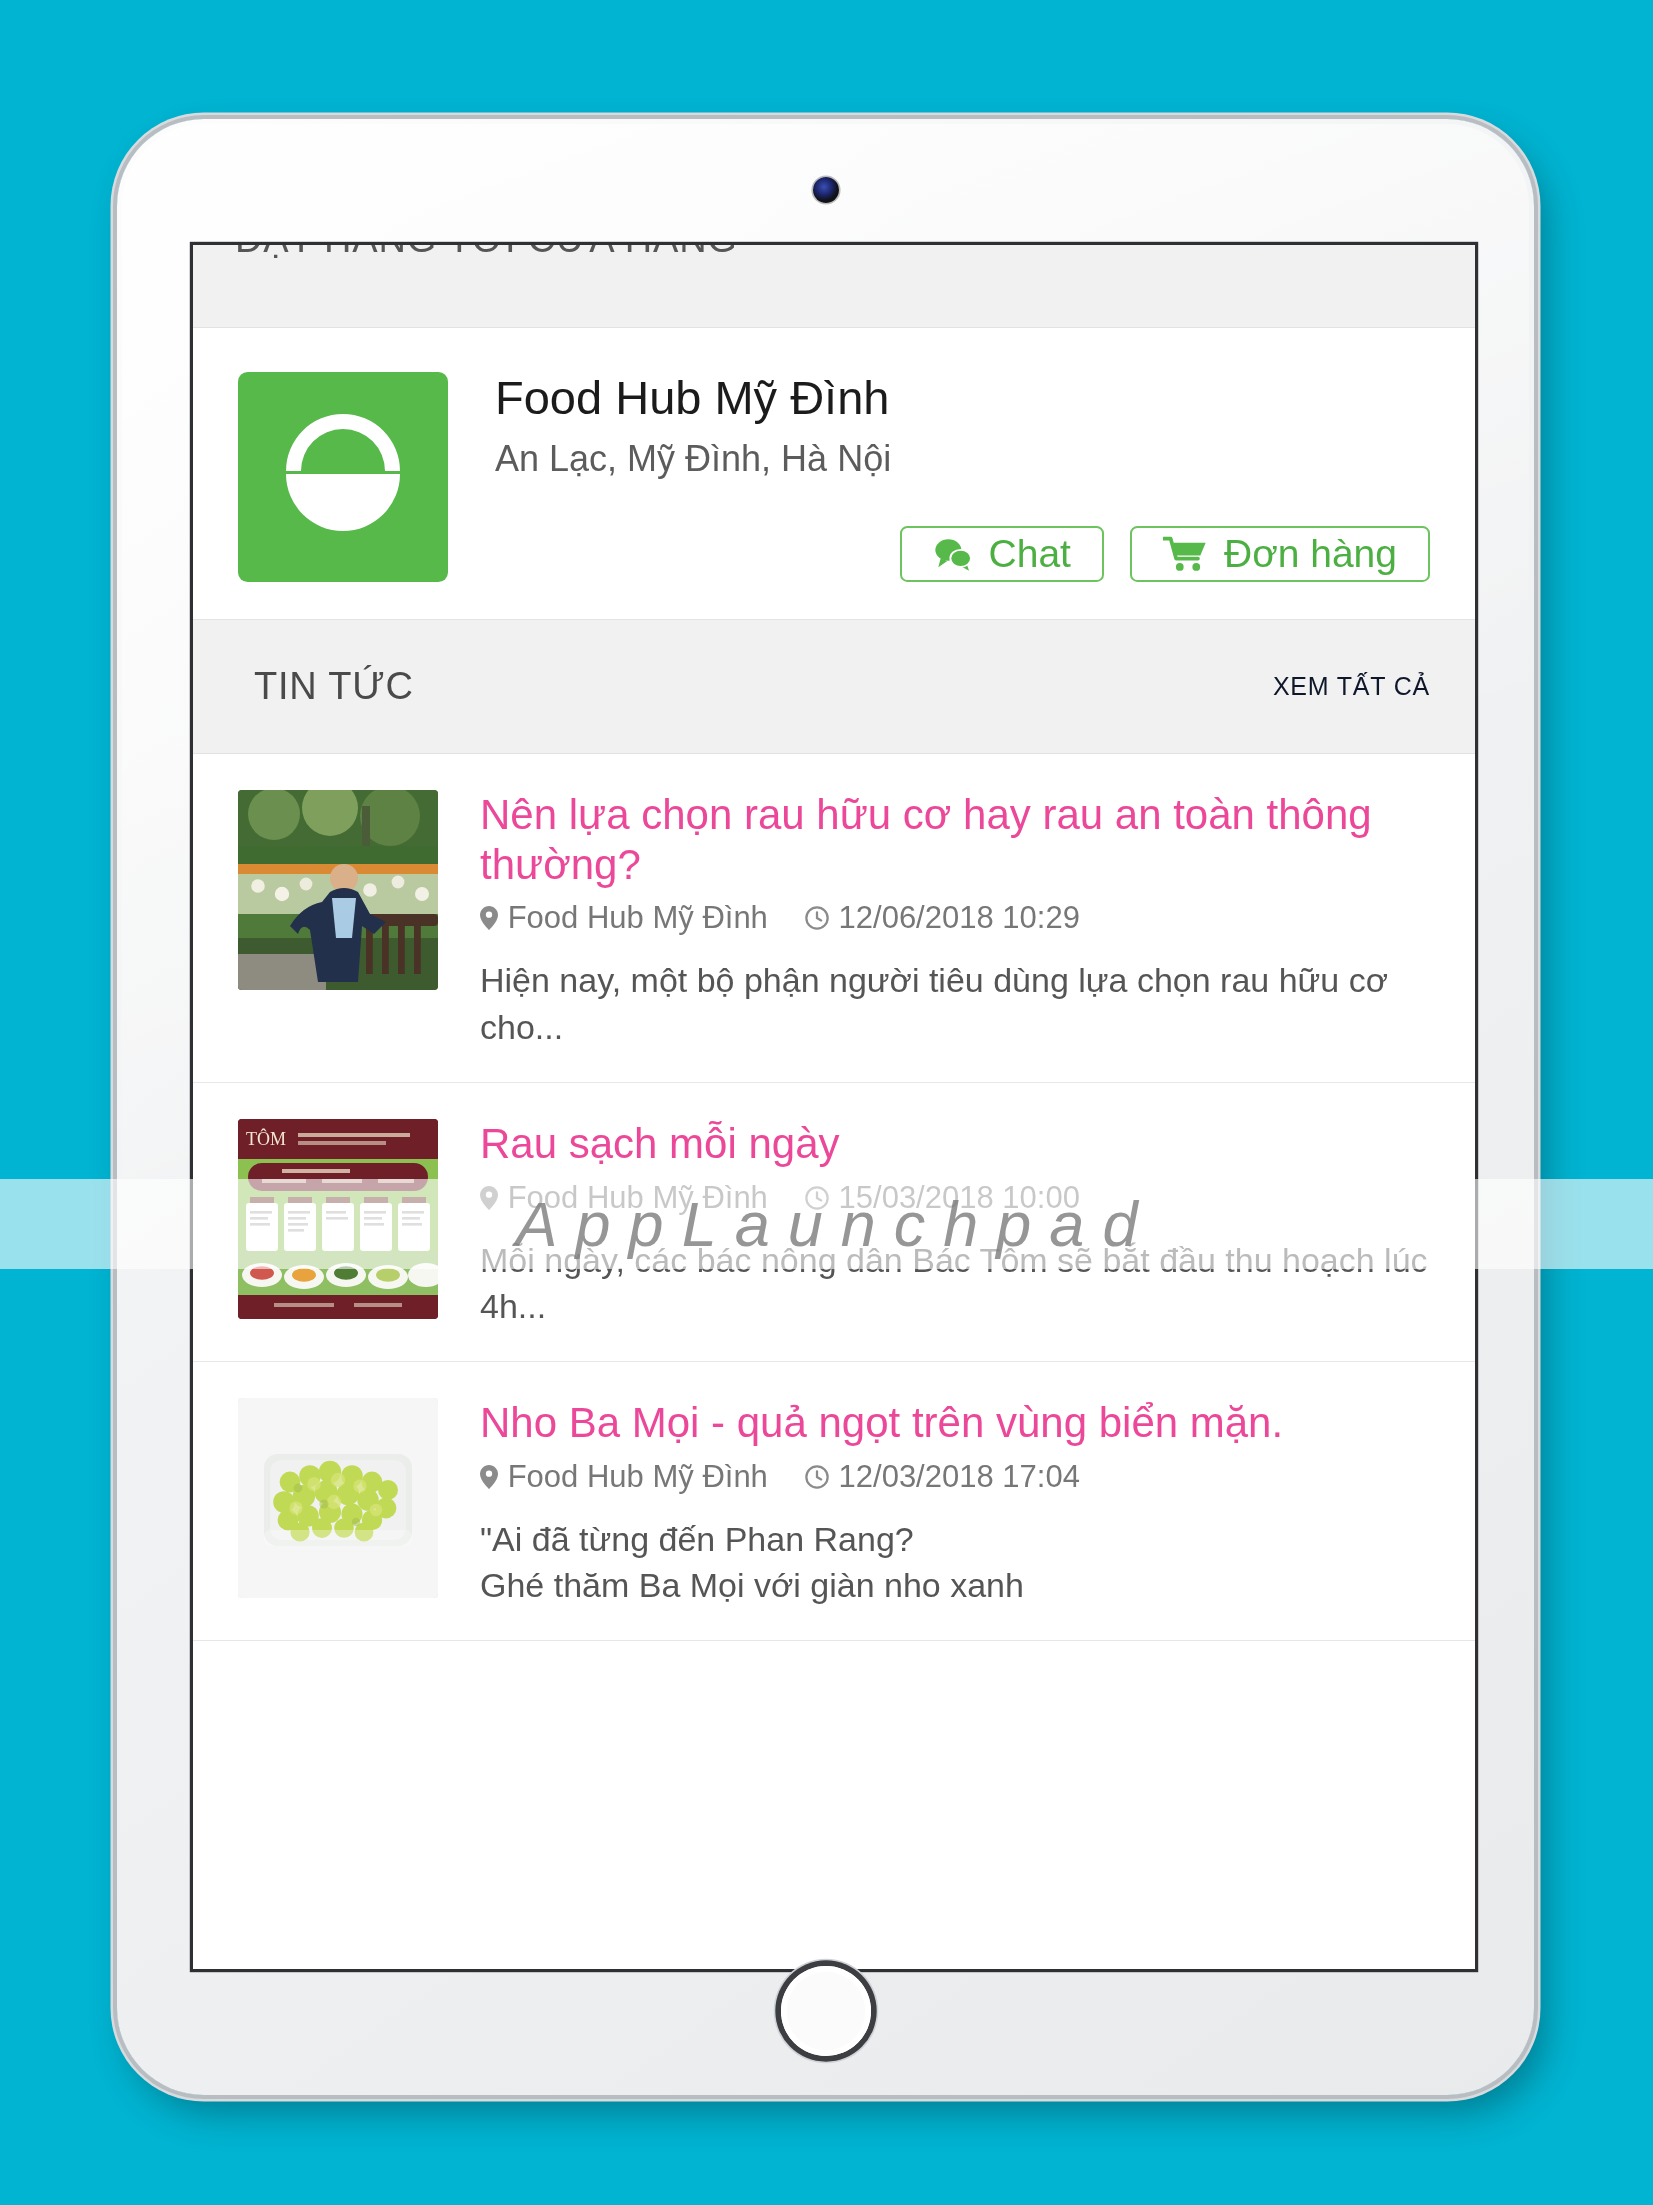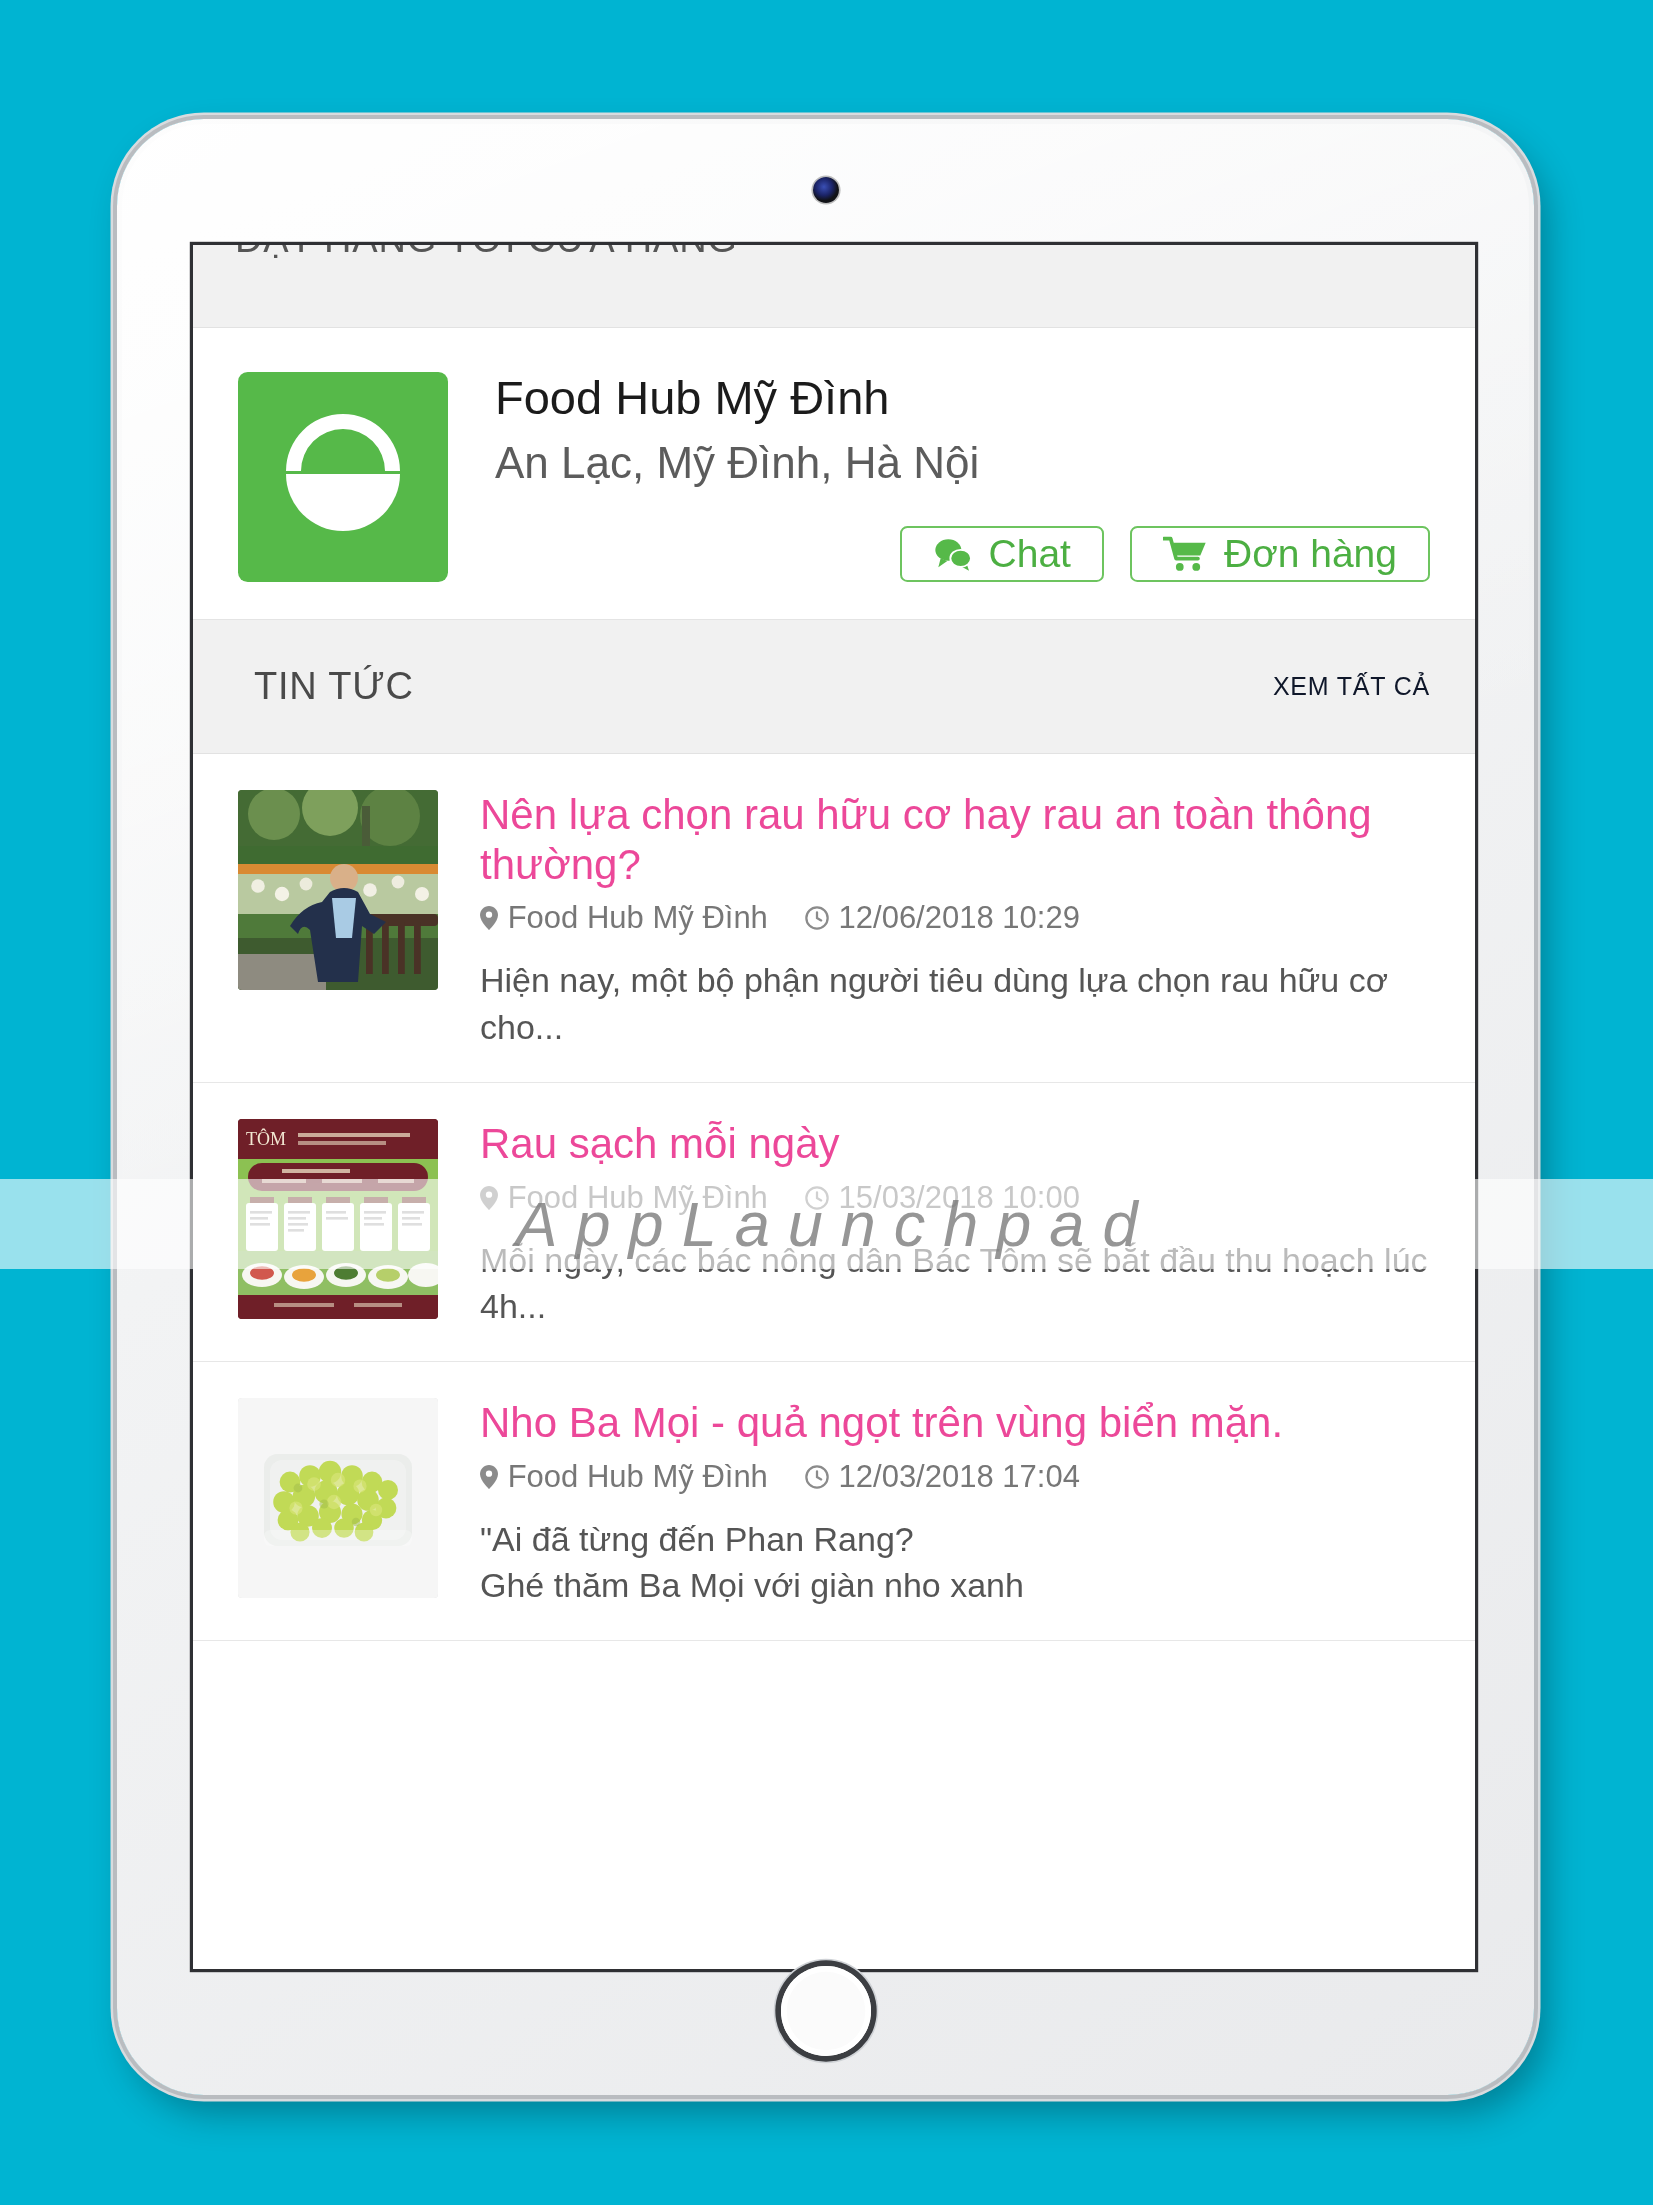--- a/index.html
+++ b/index.html
@@ -135,21 +135,21 @@
     display: flex;
     flex-direction: column;
   }
   .store-name {
     font-size: 47px;
     color: #1b1b1b;
     line-height: 1.1;
     margin-bottom: 13px;
   }
   .store-address {
-    font-size: 44px;
+    font-size: 36px;
     color: #5c5c5c;
     line-height: 1.2;
   }
   .store-actions {
     margin-top: auto;
     display: flex;
     justify-content: flex-end;
     gap: 26px;
     padding-top: 31px;
   }

